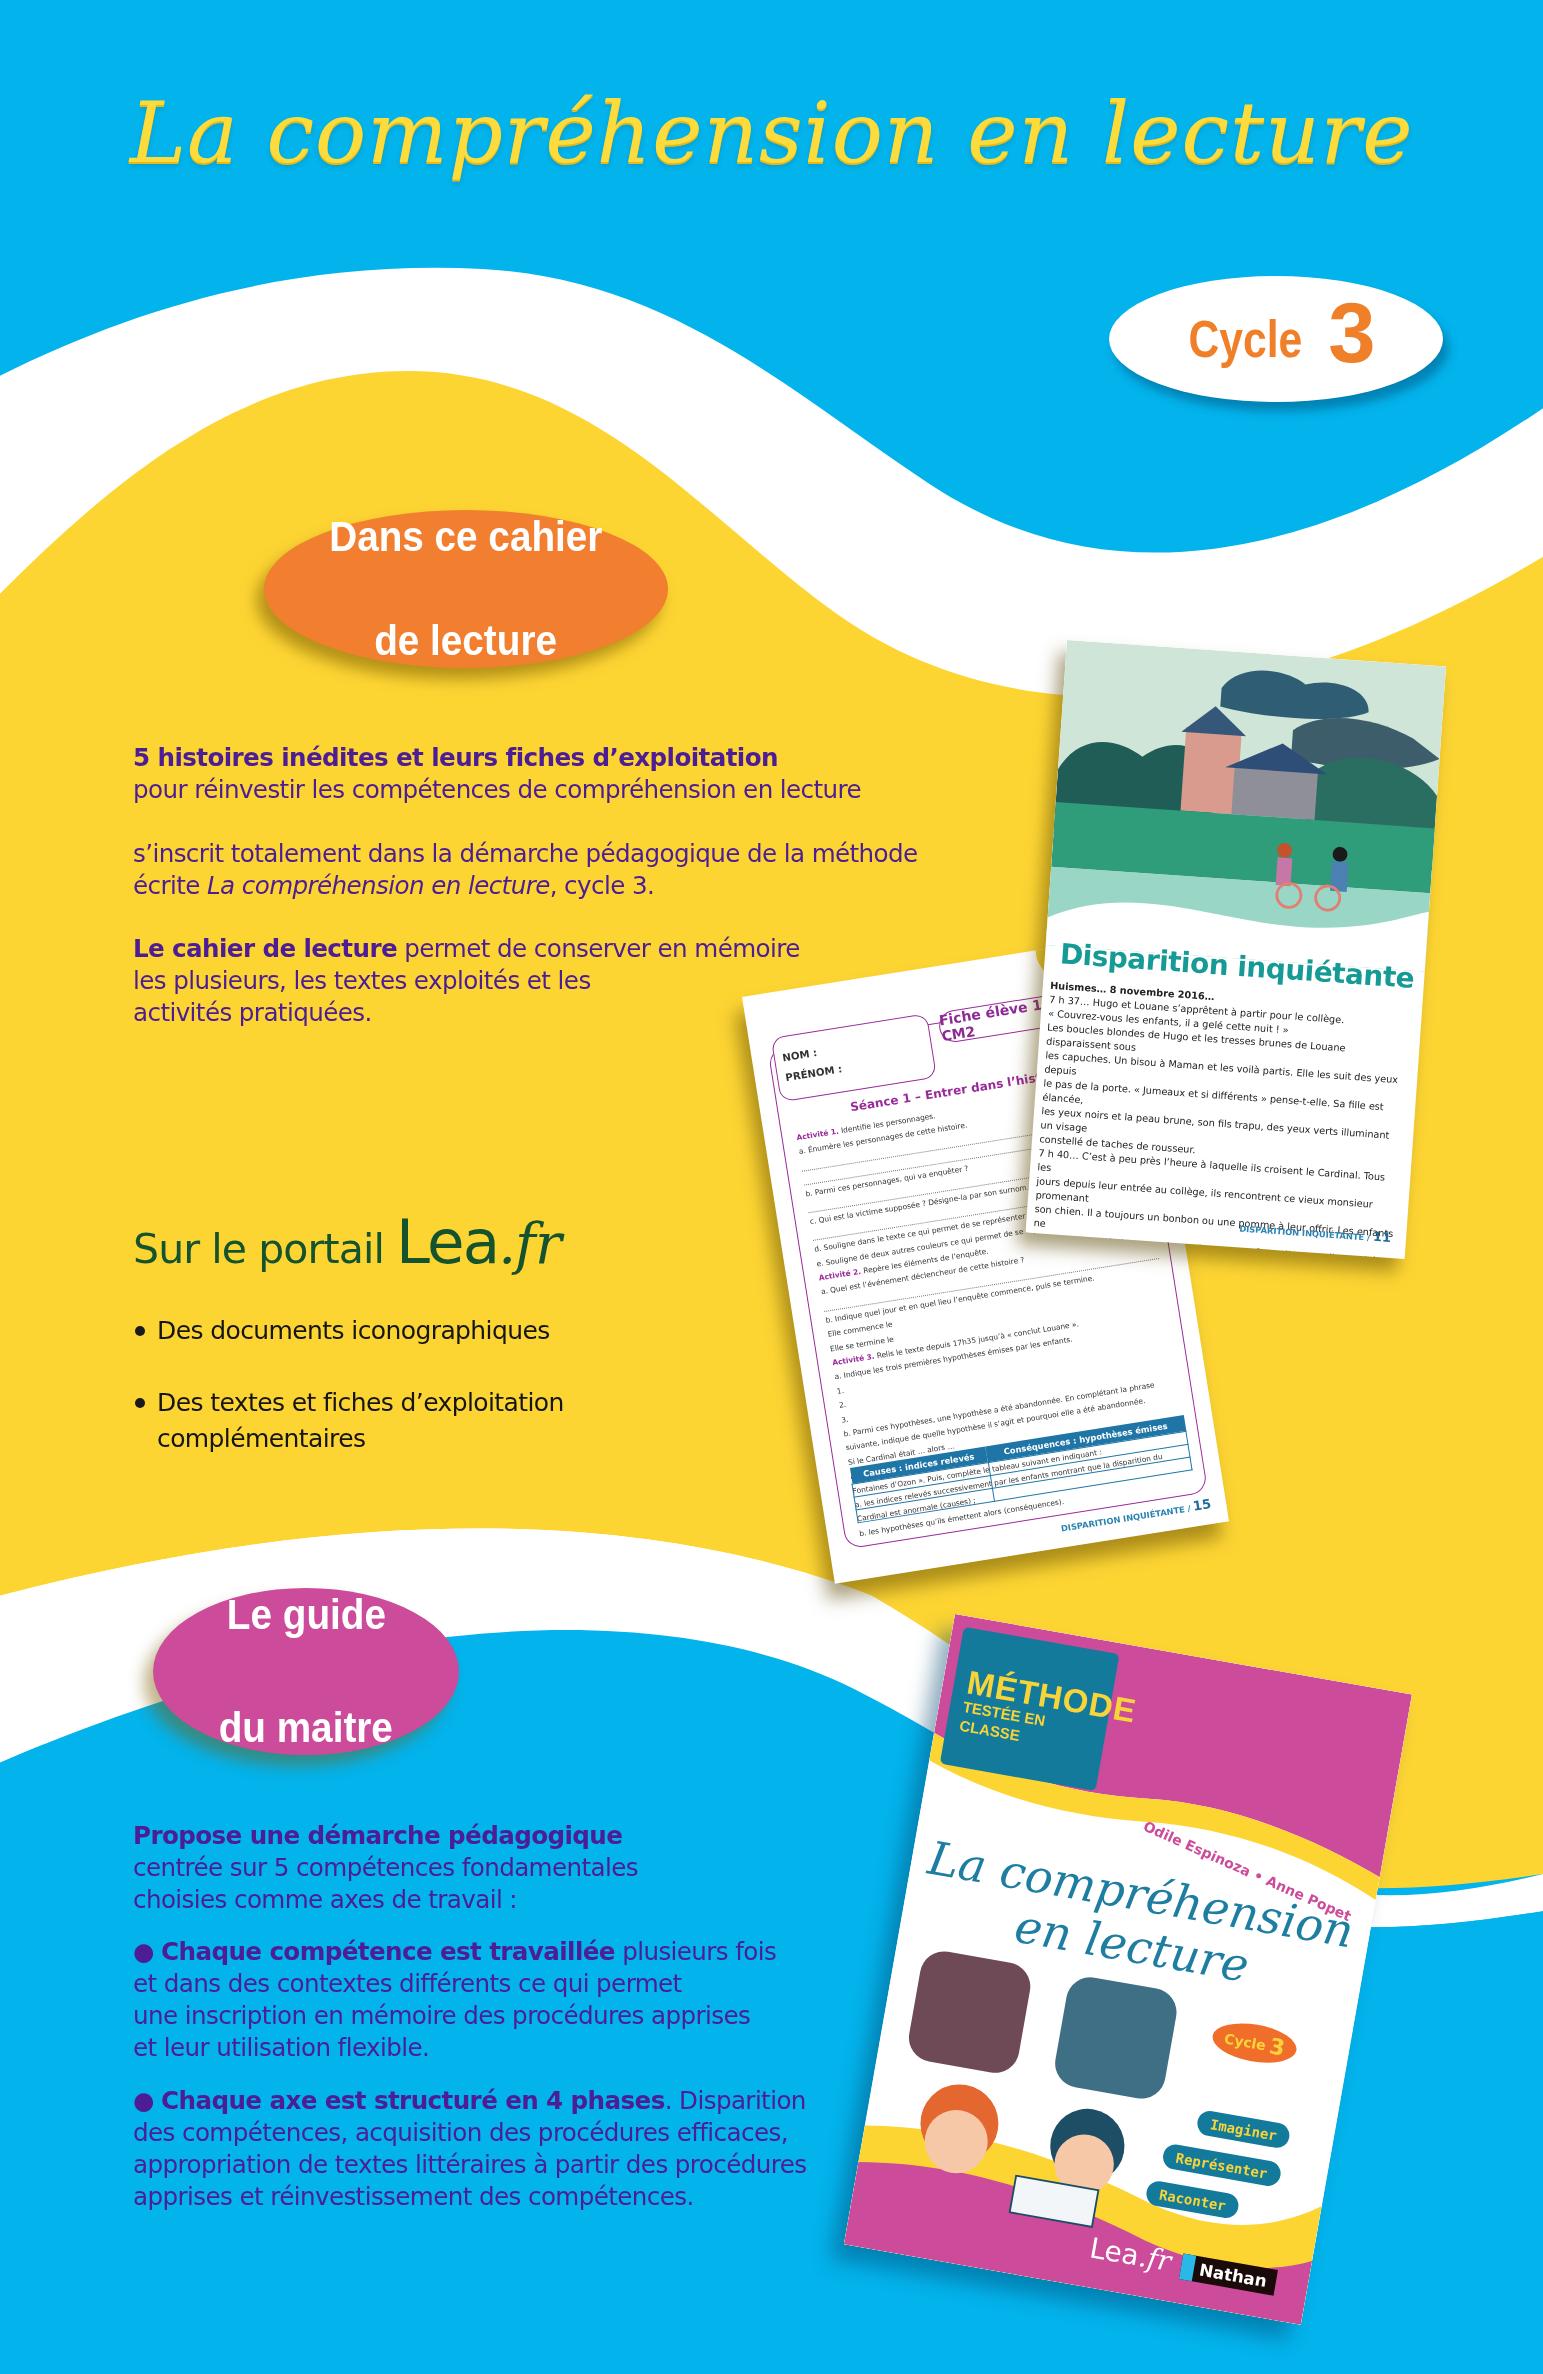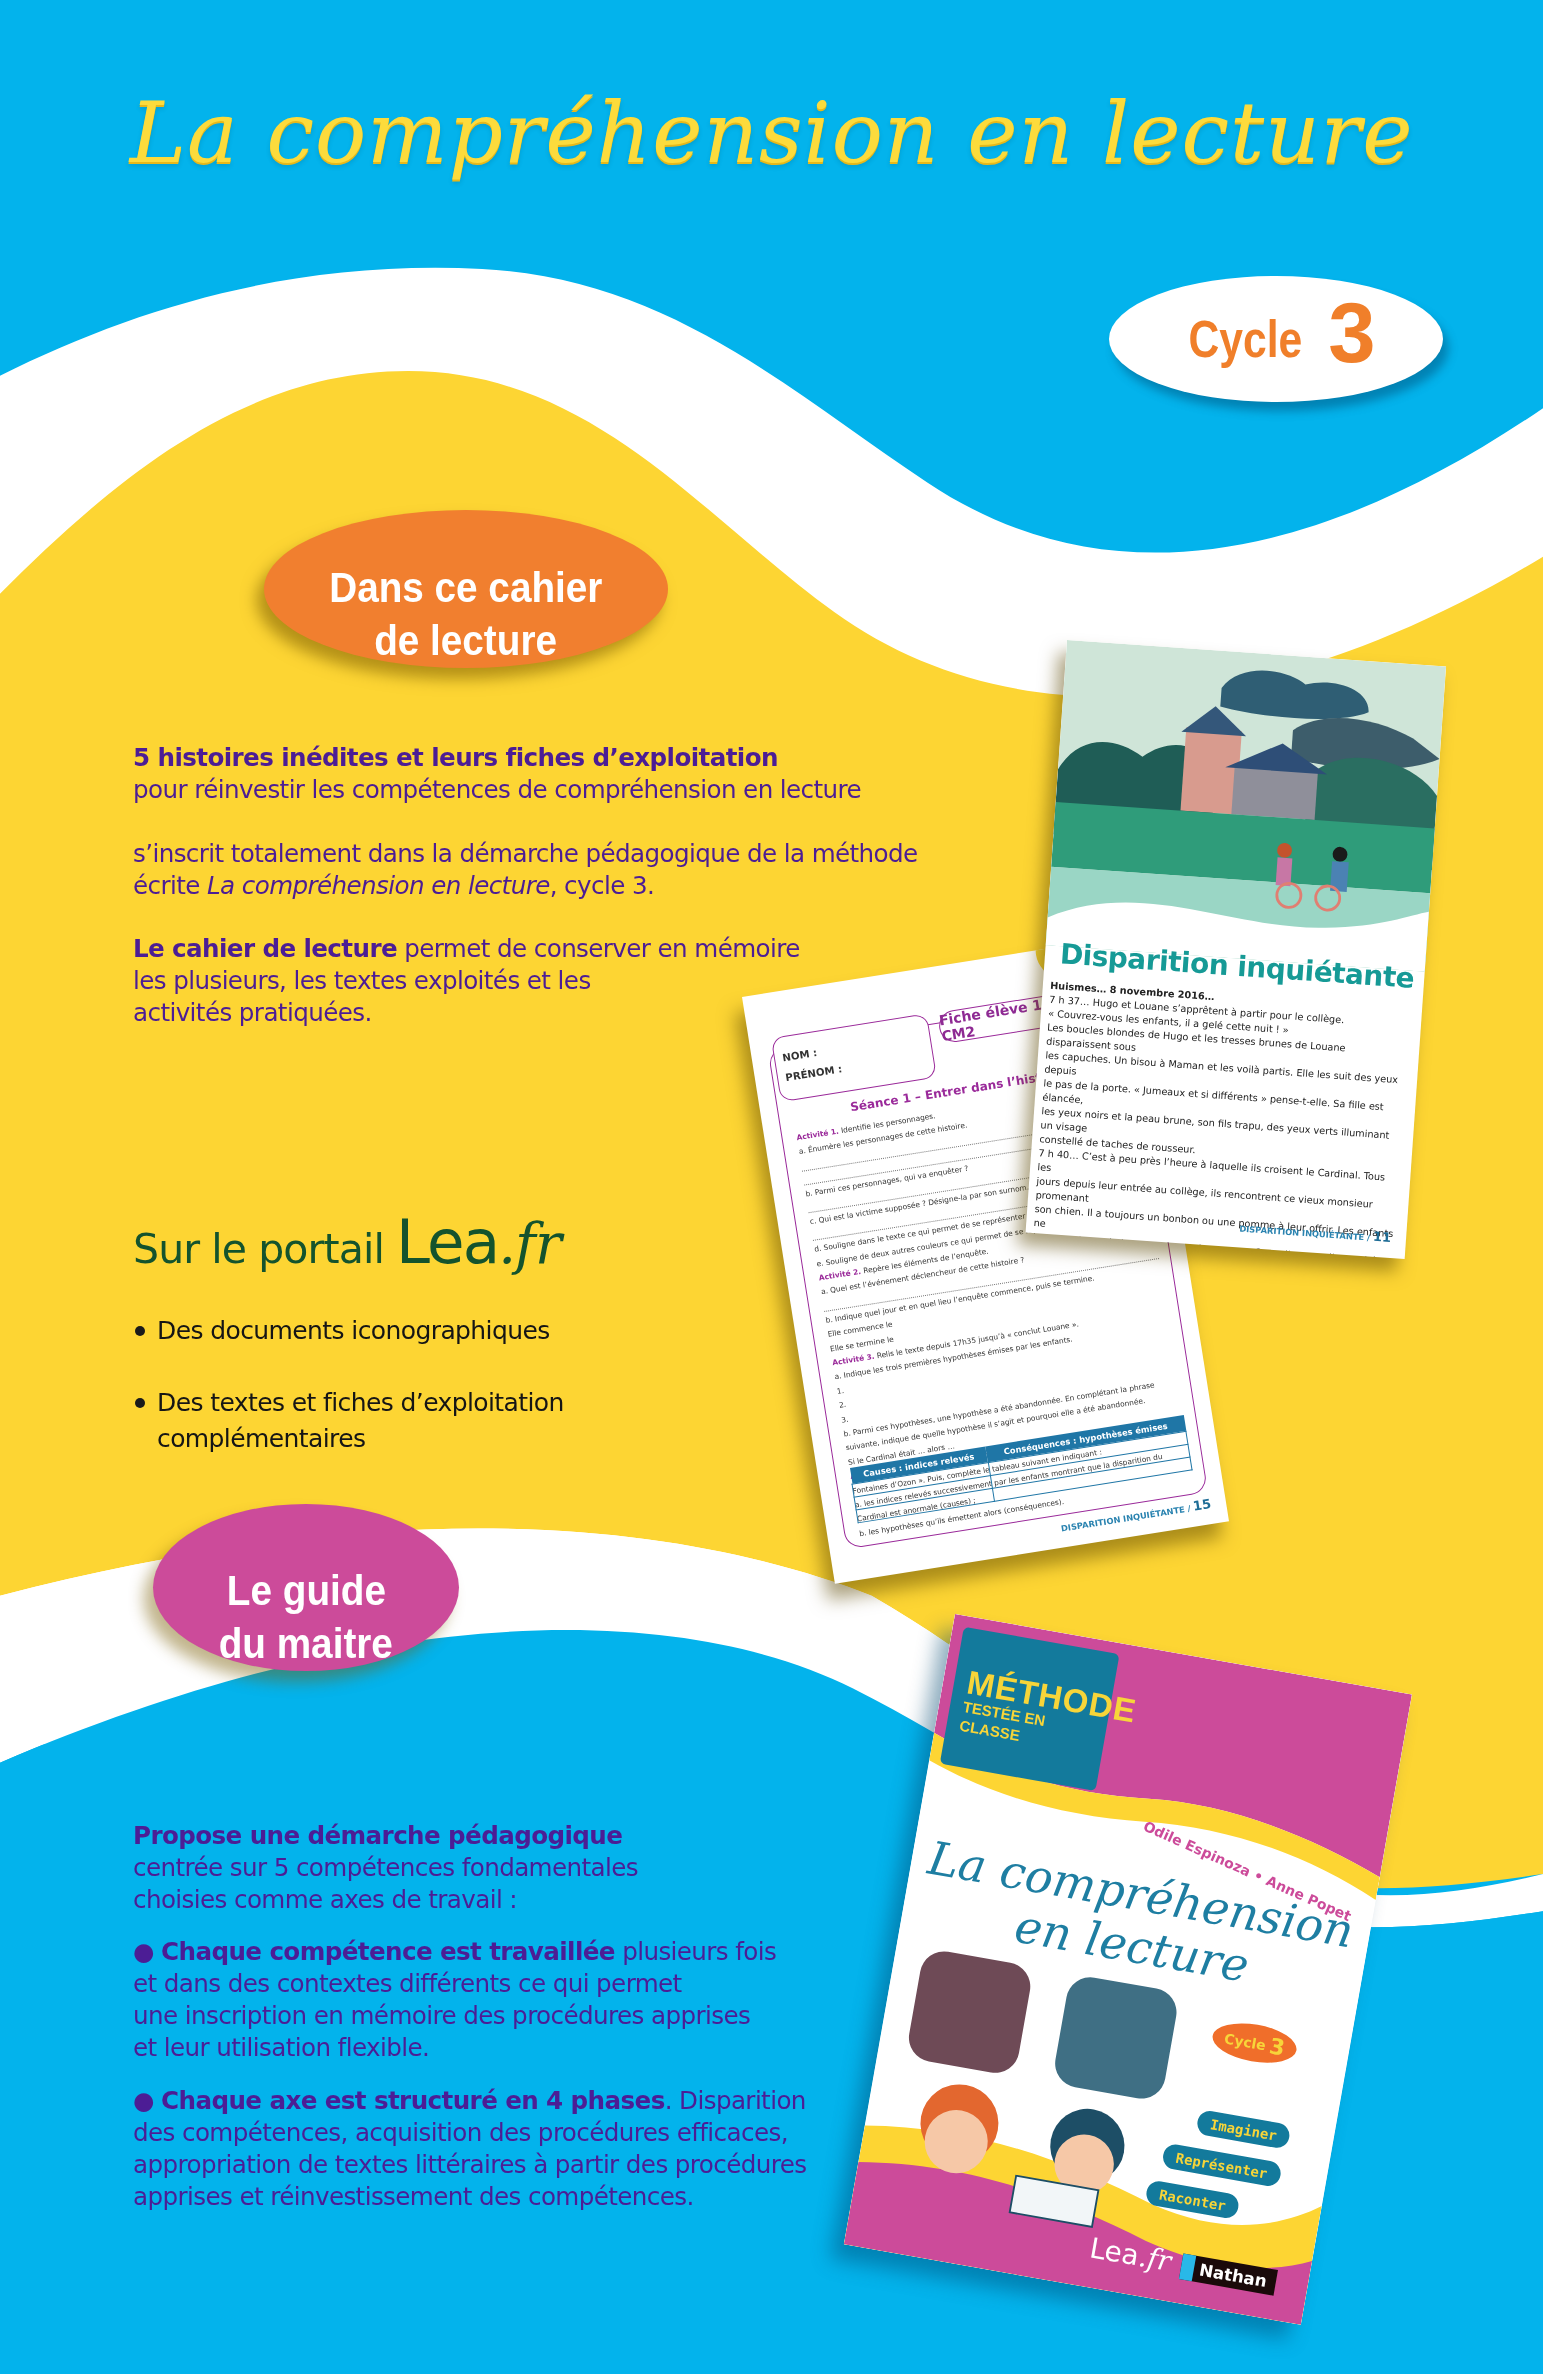--- a/index.html
+++ b/index.html
@@ -19,27 +19,27 @@
     background: #fff; border-radius: 50%;
     box-shadow: 5.6px 9.3px 9.3px rgba(0,70,110,0.45);
     display: flex; align-items: center; justify-content: center; gap: 13px;
     color: #F07F2A; font-family: "Liberation Sans", sans-serif; font-weight: bold;
   }
   .cycle-badge .cy-word { font-size: 52px; transform: scaleX(0.82); }
   .cycle-badge .cy-num { font-size: 85px; margin-top: -13px; }
 
   .oval {
     position: absolute; border-radius: 50%;
-    display: flex; flex-direction: column; align-items: center; justify-content: flex-end;
+    display: flex; flex-direction: column; align-items: center; justify-content: space-between;
     color: #fff; font-family: "Liberation Sans", sans-serif; font-weight: bold; text-align: center;
     line-height: 1.25;
   }
   .oval-orange { left: 264px; top: 510px; width: 404px; height: 158px; background: #F17F2F;
     box-shadow: -7.4px 11px 15px rgba(120,90,0,0.55); font-size: 43px; }
-  .oval-pink { left: 153px; top: 1504px; width: 306px; height: 167px; background: #CC4B9A;
+  .oval-pink { left: 153px; top: 1588px; width: 306px; height: 167px; background: #CC4B9A;
     box-shadow: -9.3px 11px 15px rgba(120,90,0,0.45); font-size: 43px; }
   .oval span { display: block; transform: scaleX(0.9); }
 
   .body-text {
     position: absolute; font-family: "DejaVu Sans", sans-serif; font-size: 24.6px; line-height: 32px;
     color: #4c1d95; letter-spacing: -0.6px;
   }
   .body-text b { font-weight: bold; }
   .body-text p { margin-bottom: 31px; }
 

